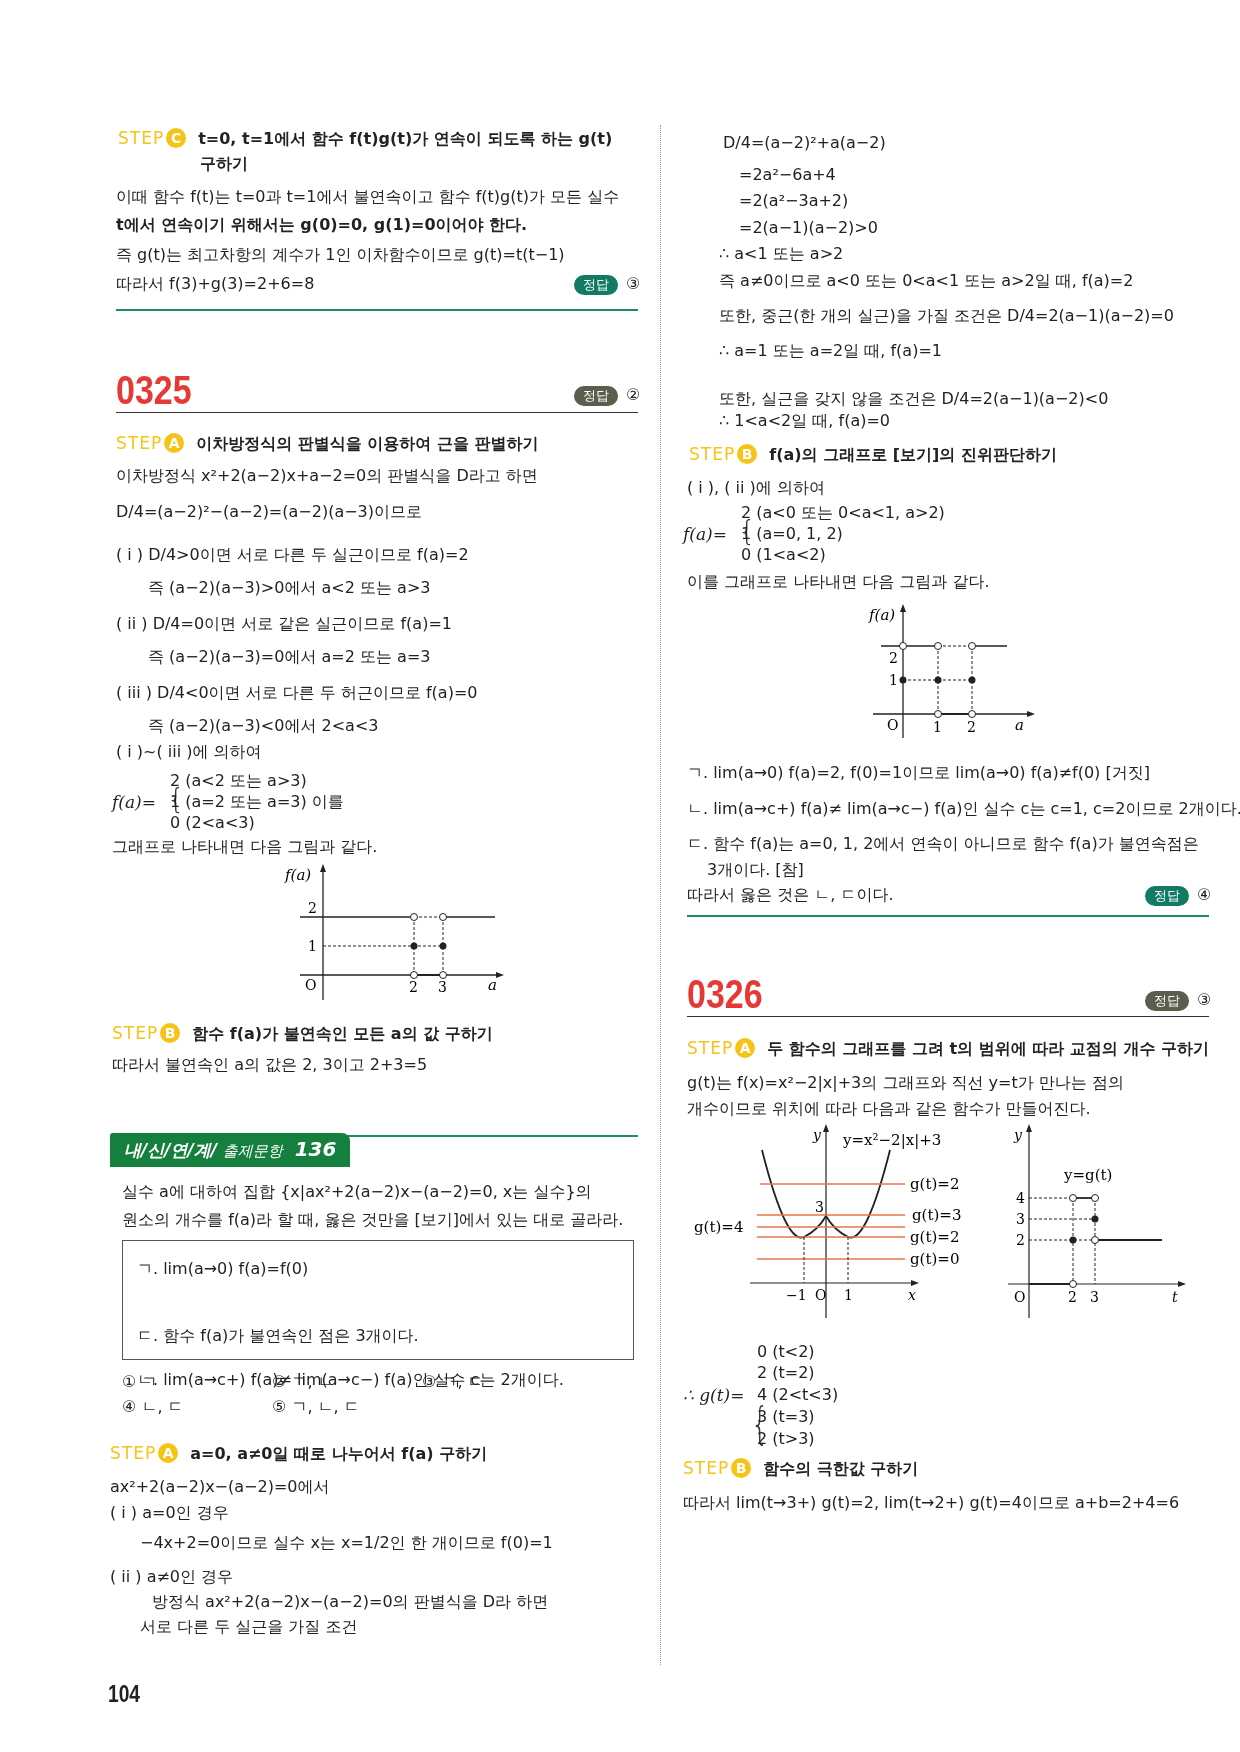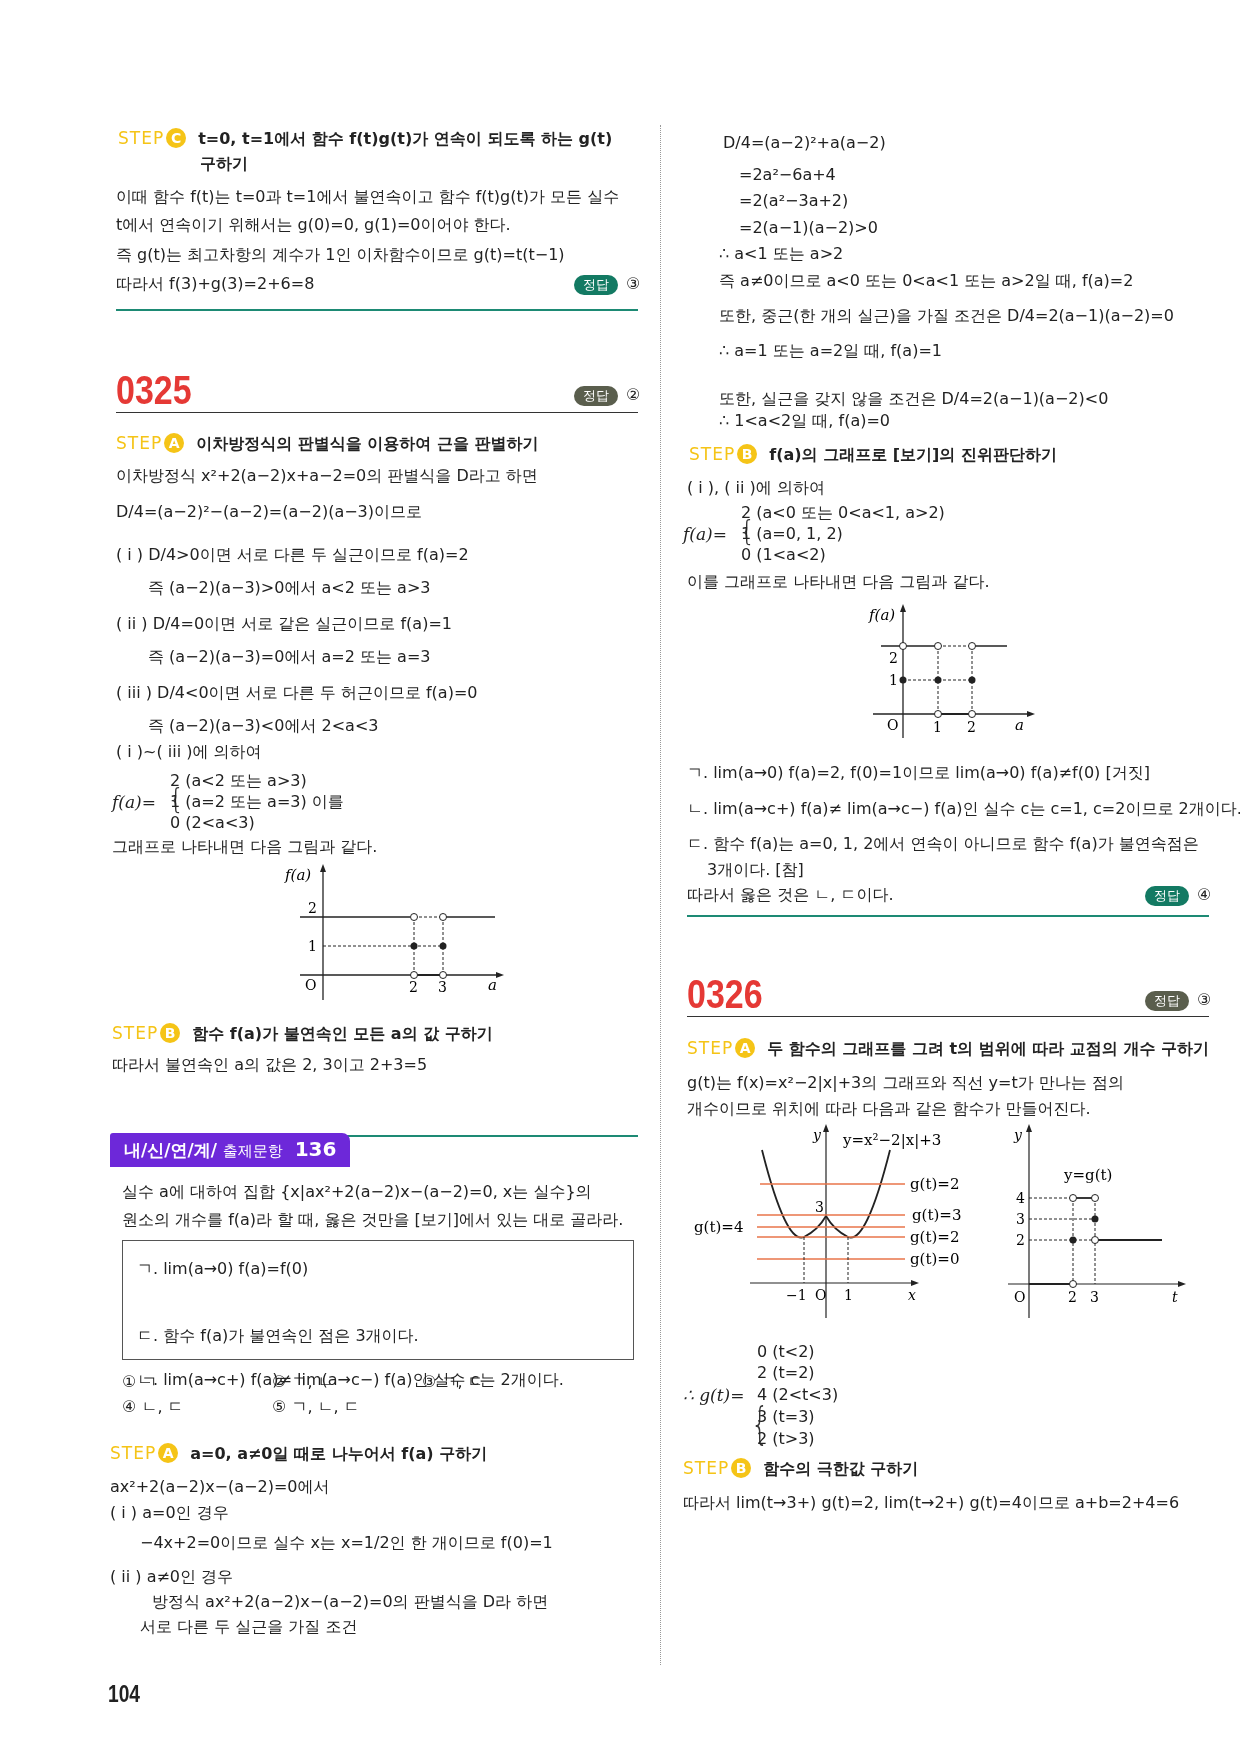--- a/index.html
+++ b/index.html
@@ -19,43 +19,43 @@
                  text-align:center; font-weight:bold; margin-left:2px; margin-right:12px; vertical-align:1px; }
   .prob-num { position:absolute; color:#e53935; font-family:"Liberation Sans", sans-serif;
               font-weight:bold; font-size:40px; line-height:44px; transform:scaleX(0.85); transform-origin:left; }
   .hr-dark { position:absolute; height:0; border-top:1px solid #333; }
   .hr-green { position:absolute; height:0; border-top:2px solid #1d8a74; }
   .badge { display:inline-block; padding:1px 9px; border-radius:12px; color:#fff; font-size:13px; line-height:18px; }
   .badge.green { background:#137a63; }
   .badge.gray { background:#5a5e4d; }
   .answer { position:absolute; font-size:16px; white-space:nowrap; }
   .answer .circ { margin-left:8px; }
-  .linked-tab { position:absolute; background:#6d28d9; color:#fff; border-radius:3px 8px 0 0;
-                padding:2px 14px; font-size:17px; line-height:28px; font-weight:bold; }
+  .linked-tab { position:absolute; background:#15803d; color:#fff; border-radius:3px 8px 0 0;
+                padding:2px 14px; font-size:17px; line-height:28px; font-weight:bold;font-style:italic; }
   .linked-tab .sub { font-weight:normal; font-size:15px; }
   .linked-tab .num { font-size:20px; margin-left:6px; }
   .box { position:absolute; border:1px solid #555; }
   .page-num { position:absolute; font-family:"Liberation Sans", sans-serif; font-weight:bold; font-size:24px;
               transform:scaleX(0.8); transform-origin:left; }
   svg text { font-family:"DejaVu Serif", serif; }
 </style>
 </head>
 <body>
 
 <div class="divider"></div>
 
 <div class="col left">
 
   <div class="step" style="top:127px;left:6px;">
     <span class="step-tag">STEP</span><span class="step-circle">C</span><span>t=0, t=1에서 함수 f(t)g(t)가 연속이 되도록 하는 g(t)</span>
   </div>
   <div class="step" style="top:153px;left:88px;">구하기</div>
 
   <div class="line" style="top:187px;left:4px;">이때 함수 f(t)는 t=0과 t=1에서 불연속이고 함수 f(t)g(t)가 모든 실수</div>
-  <div class="line" style="top:215px;left:4px;">t에서 연속이기 위해서는 g(0)=0, g(1)=0이어야 한다.</div>
+  <div class="line" style="top:215px;left:4px;font-weight:bold;">t에서 연속이기 위해서는 g(0)=0, g(1)=0이어야 한다.</div>
   <div class="line" style="top:245px;left:4px;">즉 g(t)는 최고차항의 계수가 1인 이차함수이므로 g(t)=t(t−1)</div>
   <div class="line" style="top:274px;left:4px;">따라서 f(3)+g(3)=2+6=8</div>
   <div class="answer" style="top:274px;left:462px;">
     <span class="badge green">정답</span><span class="circ">③</span>
   </div>
   <div class="hr-green" style="top:309px;left:4px;width:522px;"></div>
 
   <div class="prob-num" style="top:368px;left:4px;">0325</div>
   <div class="answer" style="top:385px;left:462px;">
     <span class="badge gray">정답</span><span class="circ">②</span>

